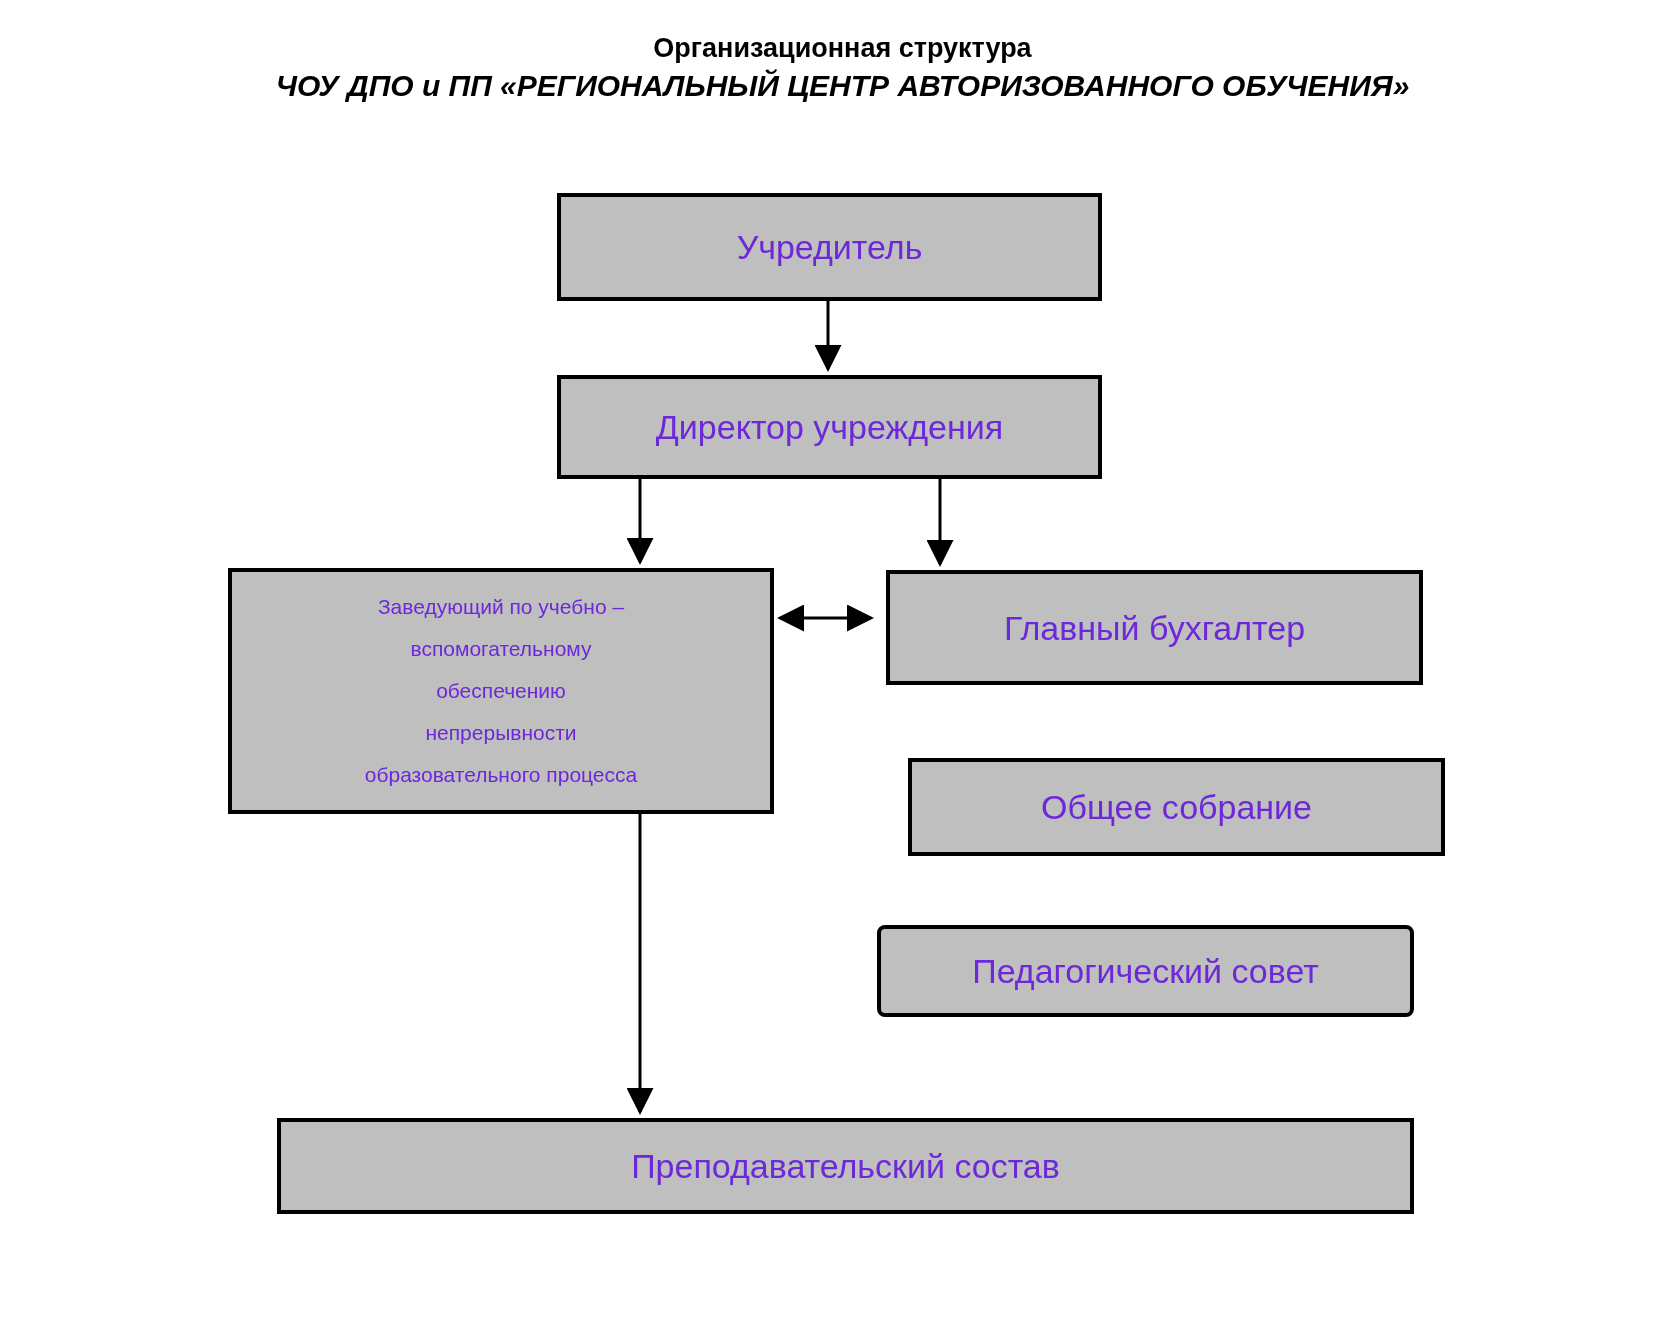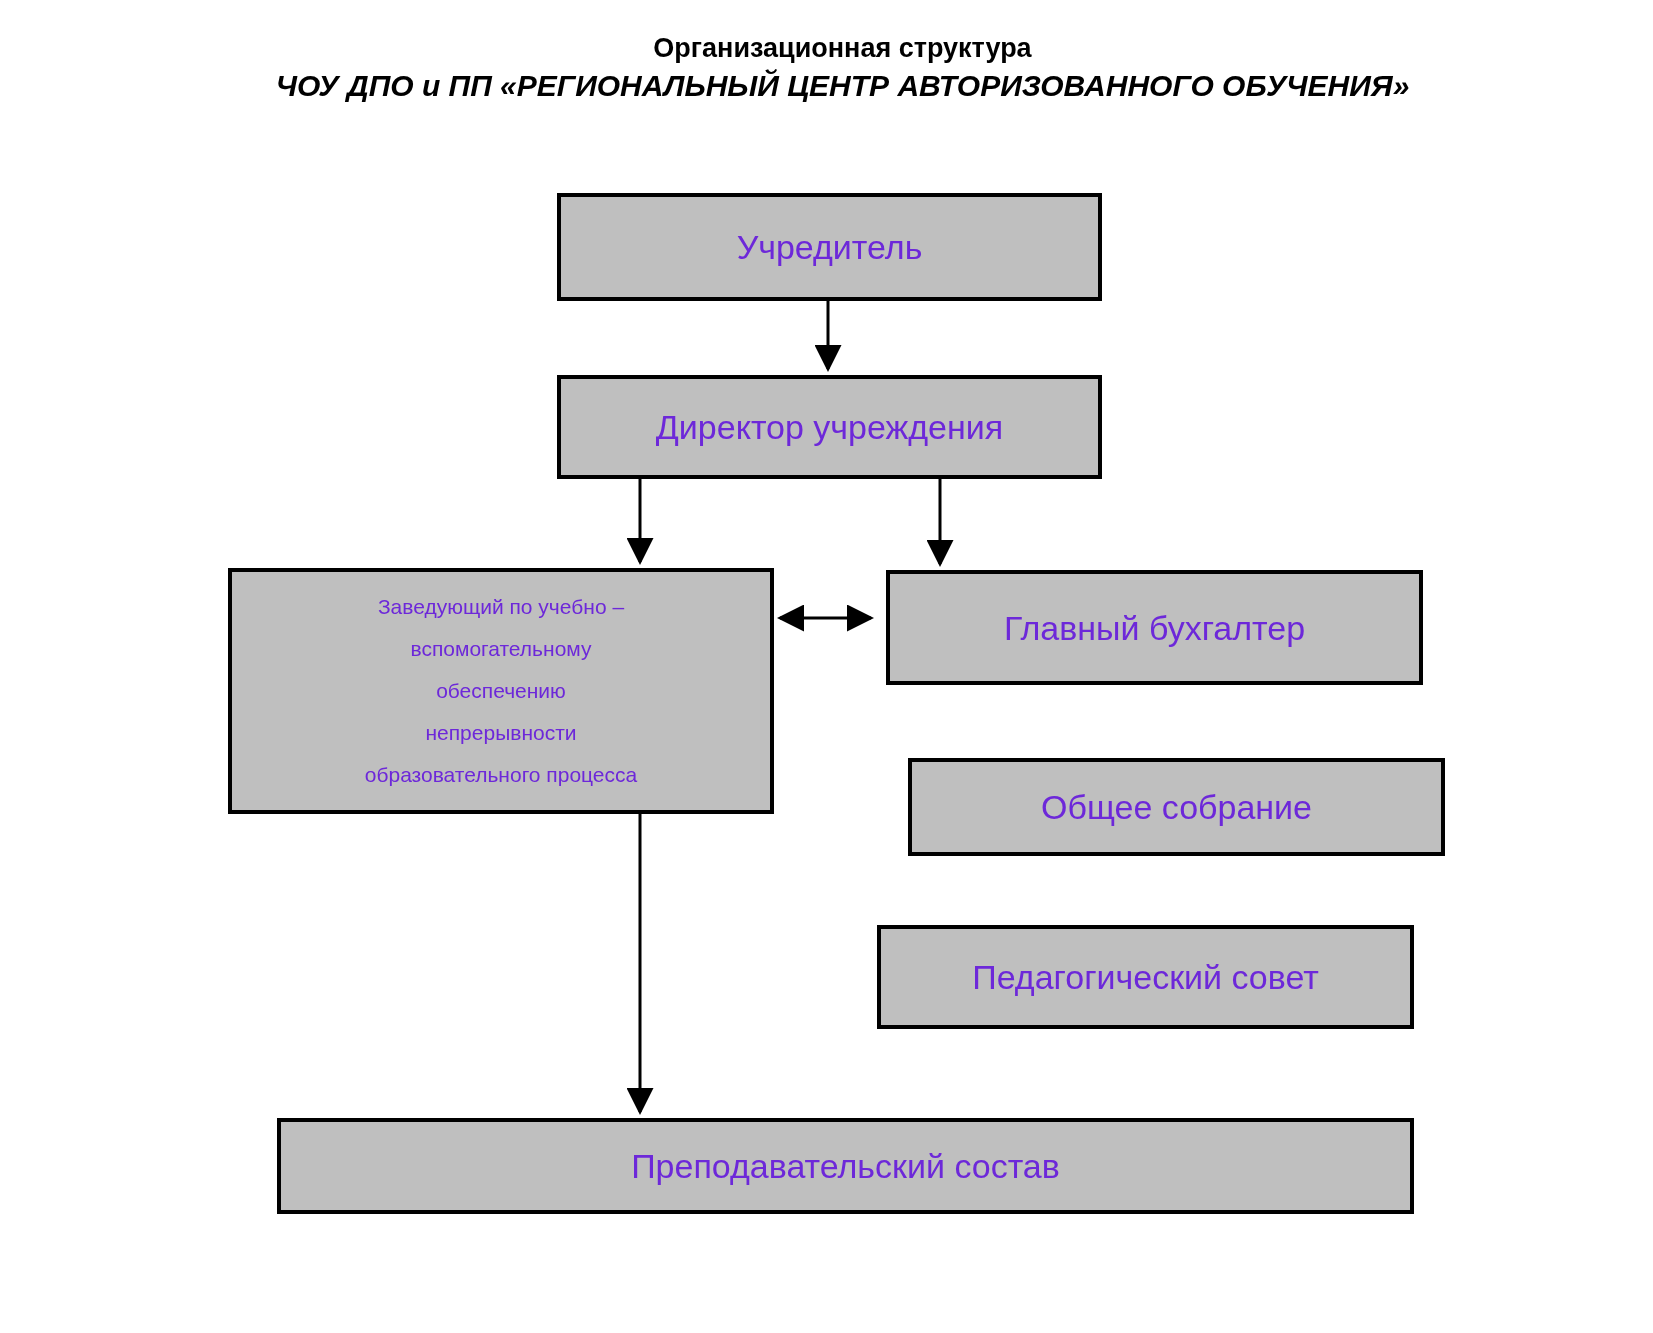--- a/index.html
+++ b/index.html
@@ -58,21 +58,21 @@
     color: #6d28d9;
     padding: 2px 10px;
     white-space: pre-line;
   }
 
   .node-founder      { left: 557px;  top: 193px;  width: 545px;  height: 108px; }
   .node-director     { left: 557px;  top: 375px;  width: 545px;  height: 104px; text-align: center; }
   .node-deputy       { left: 228px;  top: 568px;  width: 546px;  height: 246px; font-size: 21px; line-height: 42px; }
   .node-accountant   { left: 877px;  top: 570px;  width: 537px;  height: 115px; margin-left: 9px;  }
   .node-assembly     { left: 908px;  top: 758px;  width: 537px;  height: 98px;  }
-  .node-pedcouncil   { left: 877px;  top: 925px;  width: 537px;  height: 104px;  }
+  .node-pedcouncil   { left: 877px;  top: 925px;  width: 537px;  height: 92px; border-radius: 8px;  }
   .node-teachers     { left: 277px;  top: 1118px; width: 1137px; height: 96px;  }
 
   
   #edges {
     position: absolute;
     left: 0;
     top: 0;
     width: 1653px;
     height: 1333px;
     pointer-events: none;

